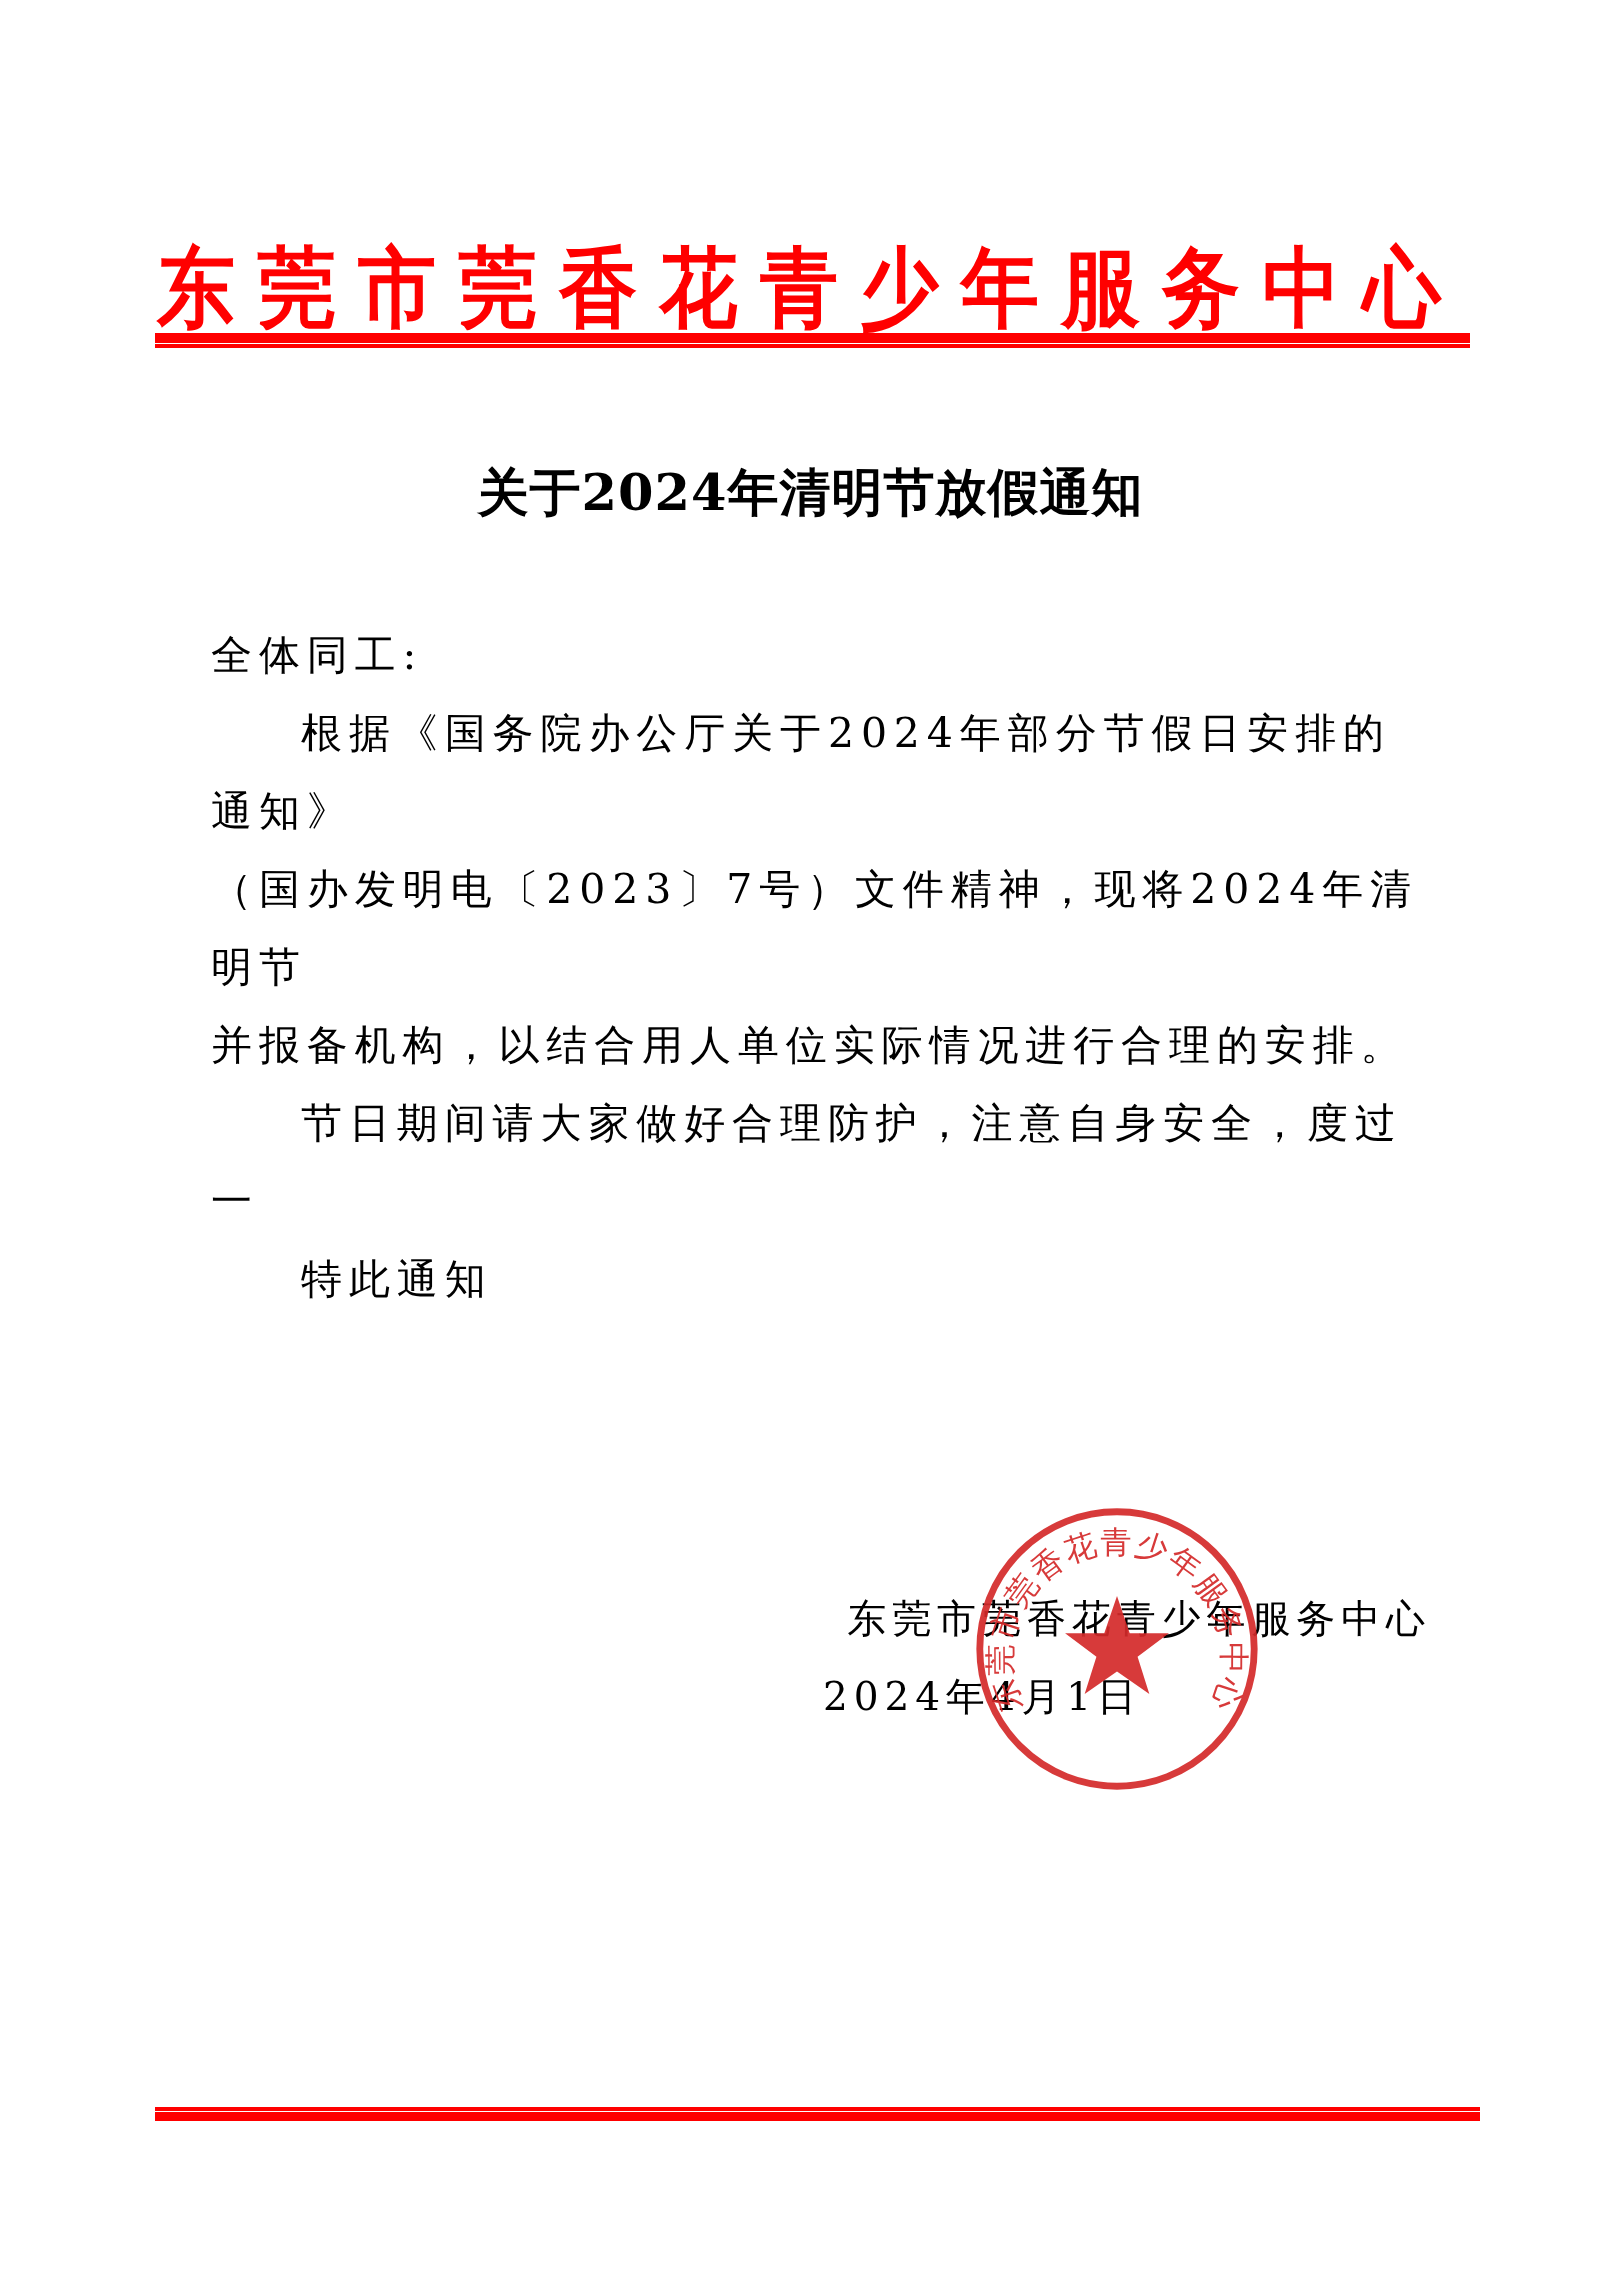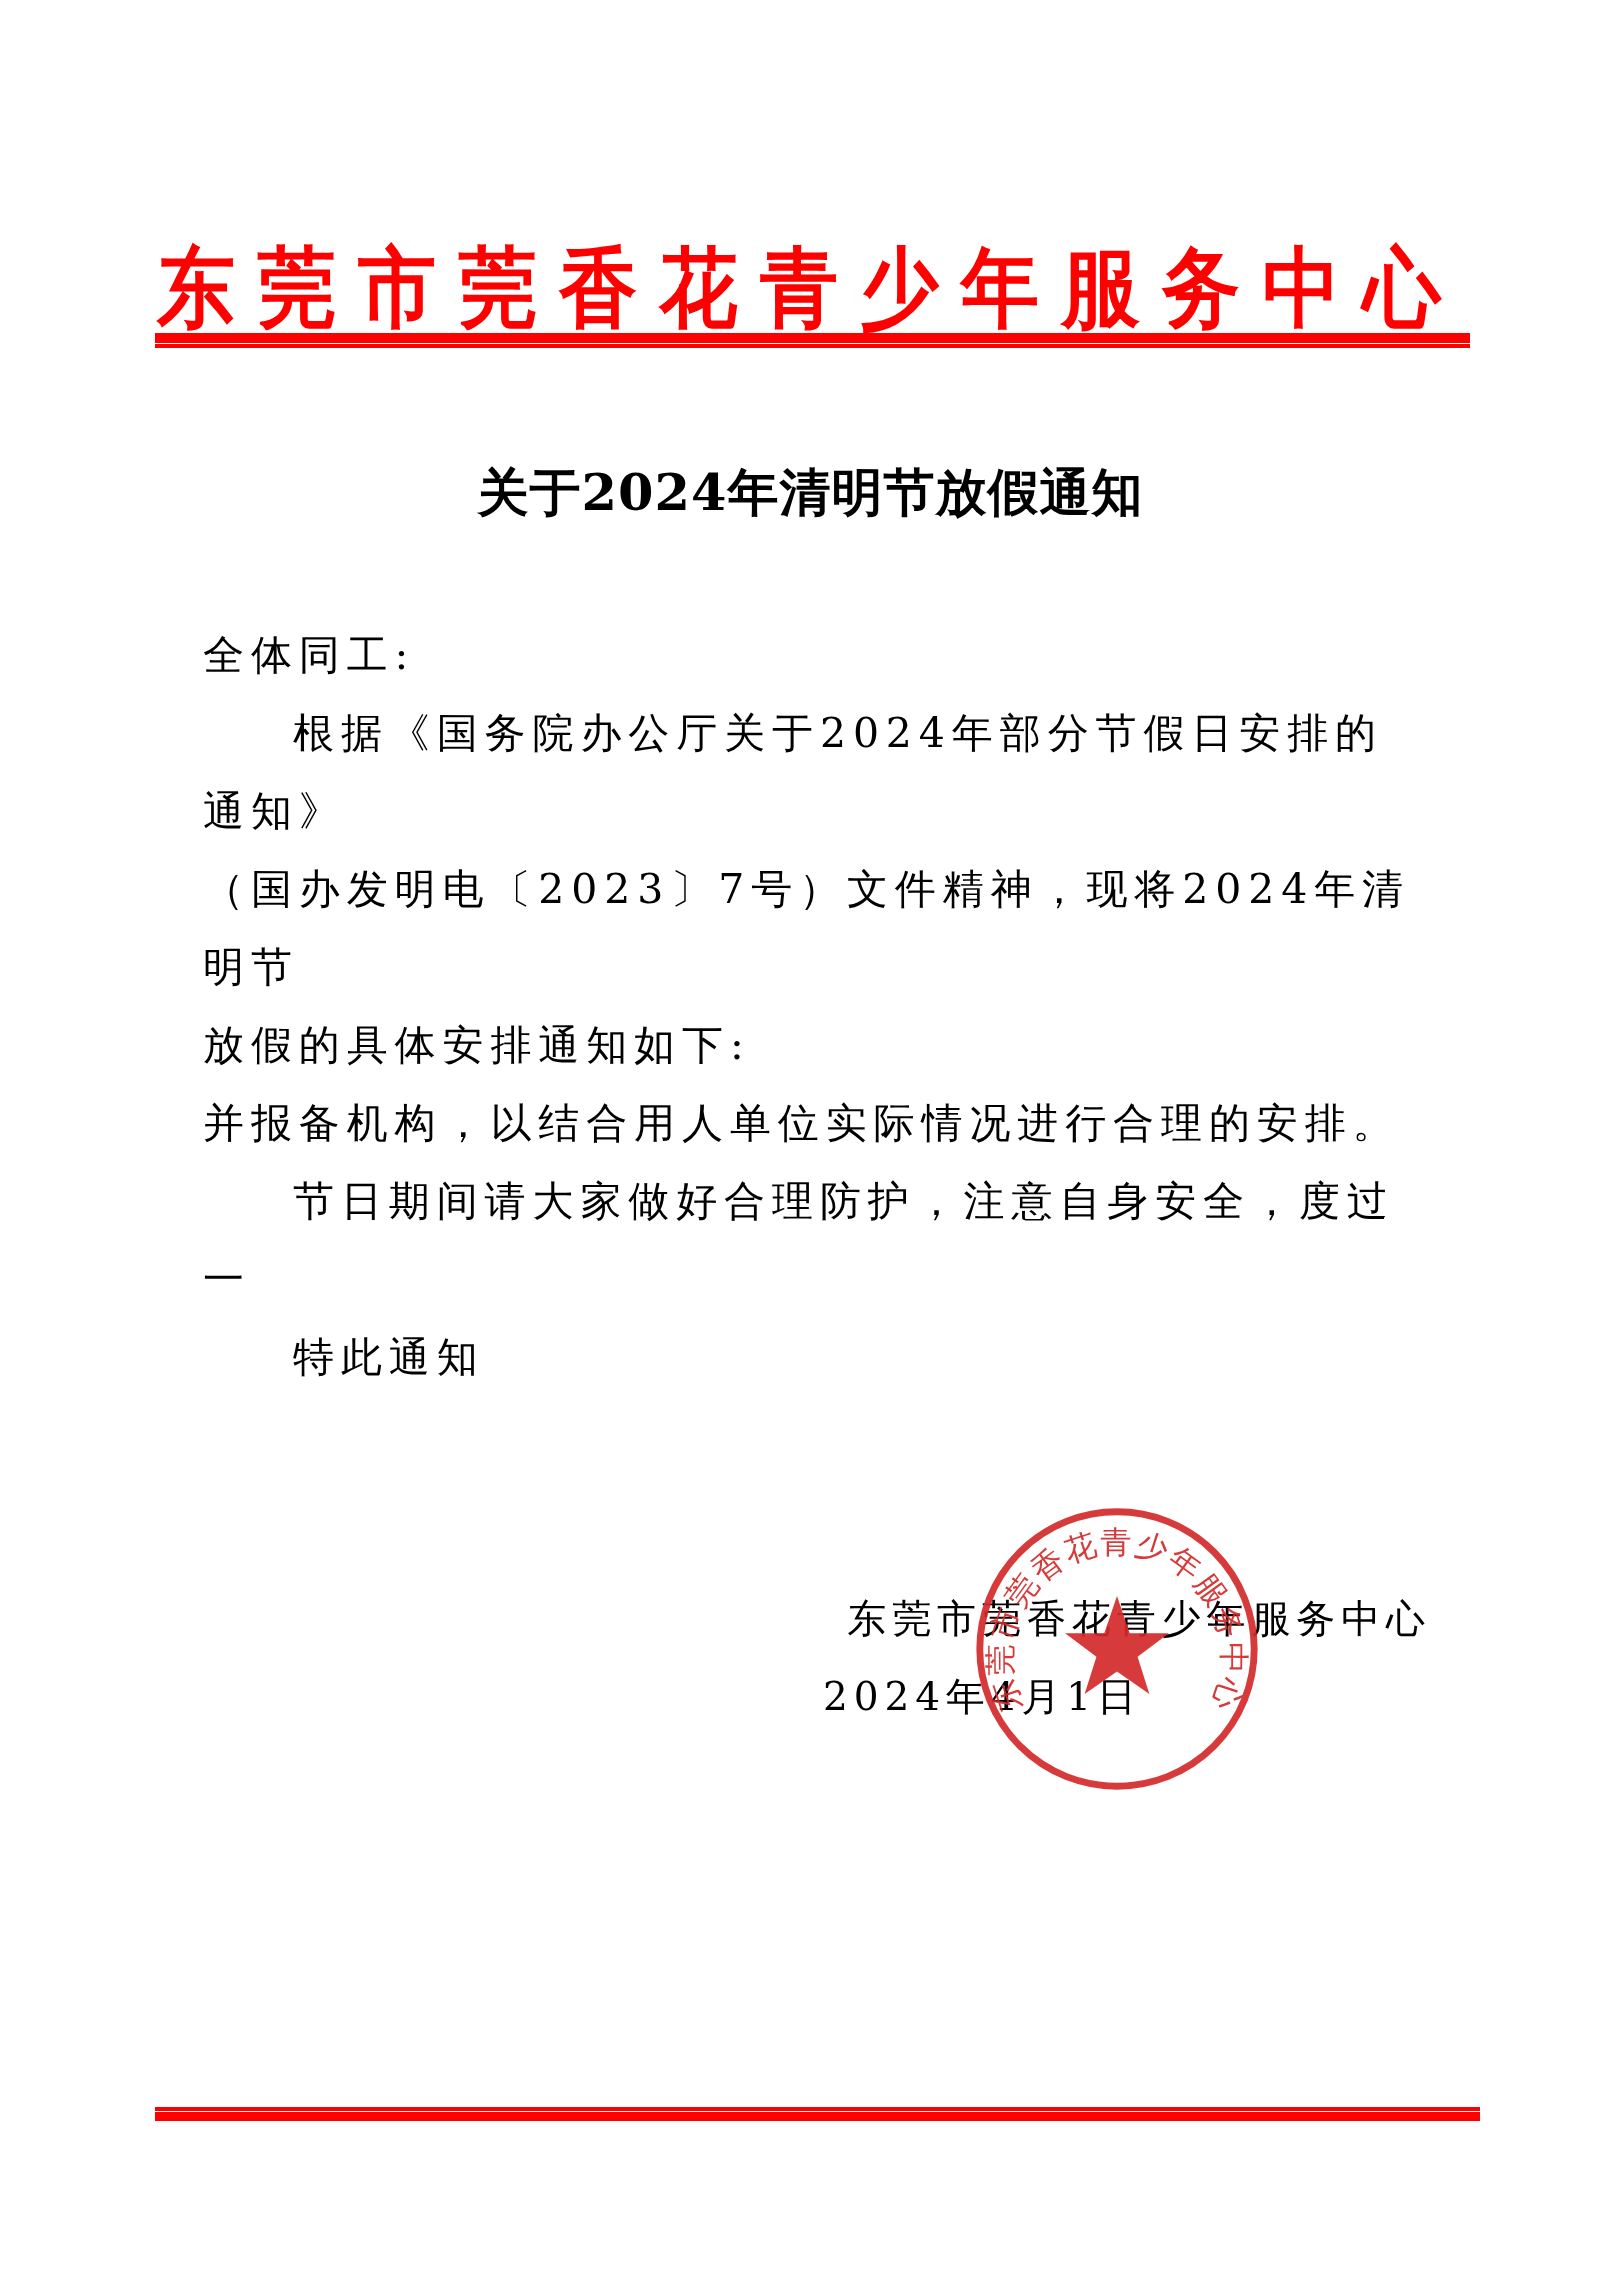--- a/index.html
+++ b/index.html
@@ -18,21 +18,21 @@
     .rule-top-thick { position: absolute; left: 155px; top: 333px; width: 1315px; height: 9.8px; background: #ff0000; }
     .rule-top-thin  { position: absolute; left: 155px; top: 344px; width: 1315px; height: 3.9px;  background: #ff0000; }
 
     .doc-title {
       position: absolute; left: 0; right: 0; top: 459px; text-align: center;
       font-family: "DejaVu Serif", "Liberation Serif", serif; font-weight: bold;
       font-size: 51px; letter-spacing: 1px; color: #000;
     }
 
     .body-text {
-      position: absolute; left: 203px; width: 1215px;
+      position: absolute; left: 211px; width: 1215px;
       font-family: "DejaVu Serif", "Liberation Serif", serif;
       font-size: 41px; line-height: 78px; color: #000; letter-spacing: 6.9px;
     }
     .body-text p { margin: 0; }
     .indent { text-indent: 90px; }
 
     .salutation { top: 616px; }
 
     .signature {
       position: absolute; left: 823px; top: 1580px; width: 608px;
@@ -73,21 +73,20 @@
 
   <div class="rule-top-thick"></div>
   <div class="rule-top-thin"></div>
 
   <div class="doc-title">关于2024年清明节放假通知</div>
 
   <div class="body-text salutation">
     <p>全体同工:</p>
     <p class="indent">根据《国务院办公厅关于2024年部分节假日安排的通知》</p>
     <p>（国办发明电〔2023〕7号）文件精神，现将2024年清明节</p>
-    <p>放假的具体安排通知如下:</p>
     <p>并报备机构，以结合用人单位实际情况进行合理的安排。</p>
     <p class="indent">节日期间请大家做好合理防护，注意自身安全，度过一</p>
     <p class="indent">特此通知</p>
   </div>
 
   <div class="signature">
     <div class="sig-org">东莞市莞香花青少年服务中心</div>
     <div class="sig-date">2024年4月1日</div>
   </div>
 

